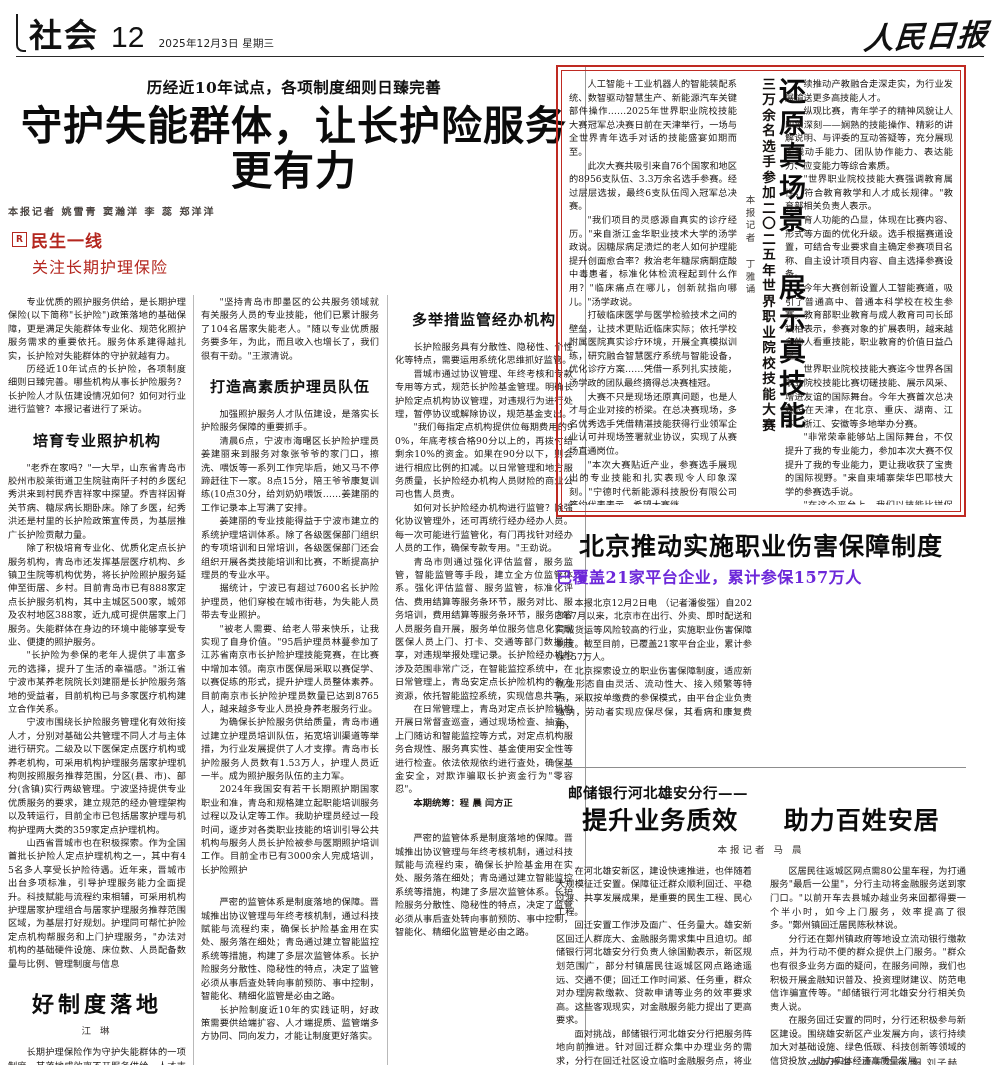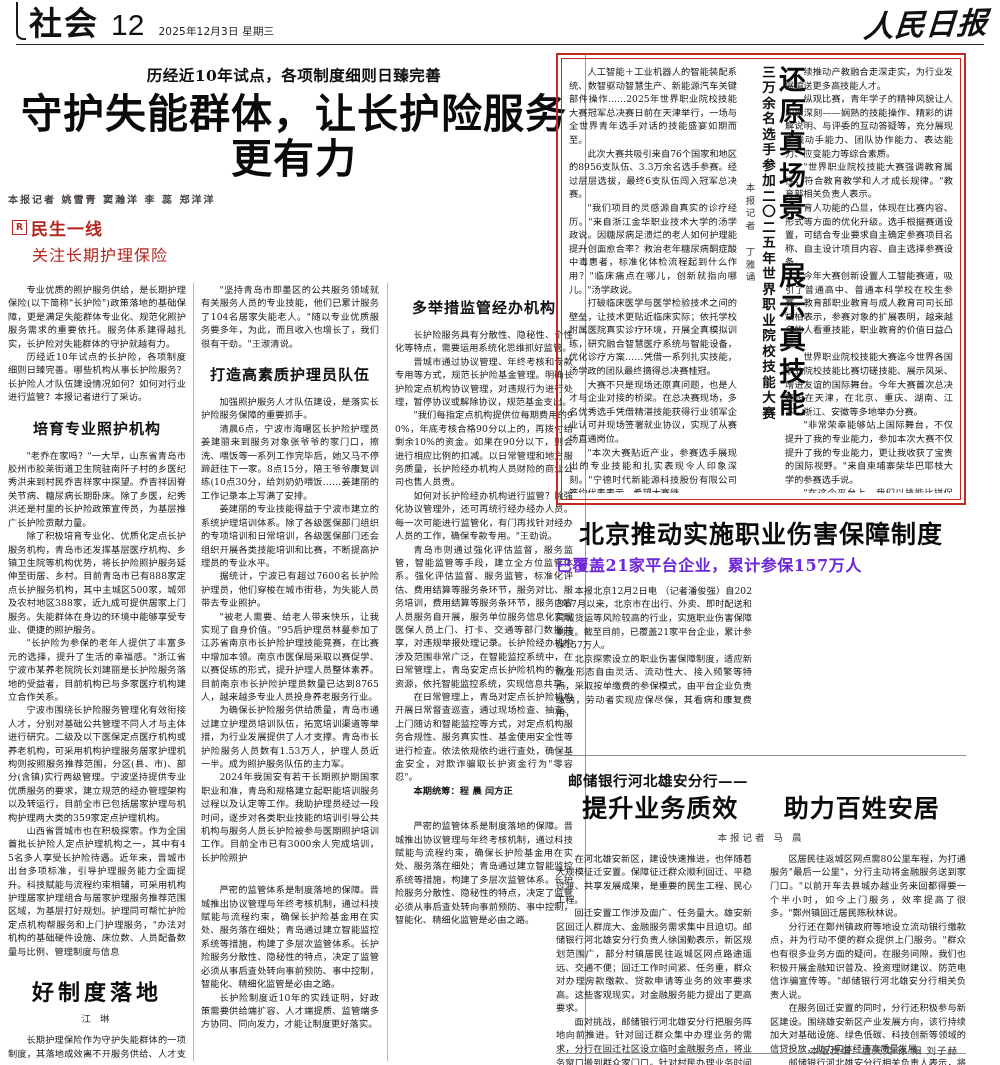--- a/index.html
+++ b/index.html
@@ -4,21 +4,21 @@
 <title>人民日报 社会 12</title>
 <style>
   html,body{margin:0;padding:0;background:#ffffff;}
   body{
     width:1000px;height:1065px;
     font-family:"DejaVu Serif","Liberation Serif",serif;
     color:#15110f;
     position:relative;
     overflow:hidden;
   }
-  .page{width:1000px;height:1065px;position:relative;box-sizing:border-box;padding:0 8px;}
+  .page{width:1000px;height:1065px;position:relative;box-sizing:border-box;padding:12px 8px;}
 
   
   .masthead{position:relative;height:46px;}
   .mh-left{position:absolute;left:8px;top:2px;display:flex;align-items:flex-end;}
   .mh-bracket{
     width:8px;height:36px;border-left:2px solid #1a1a1a;border-bottom:2px solid #1a1a1a;
     border-bottom-left-radius:7px;margin-right:3px;
   }
   .mh-section{
     font-family:"DejaVu Sans","Liberation Sans",sans-serif;

